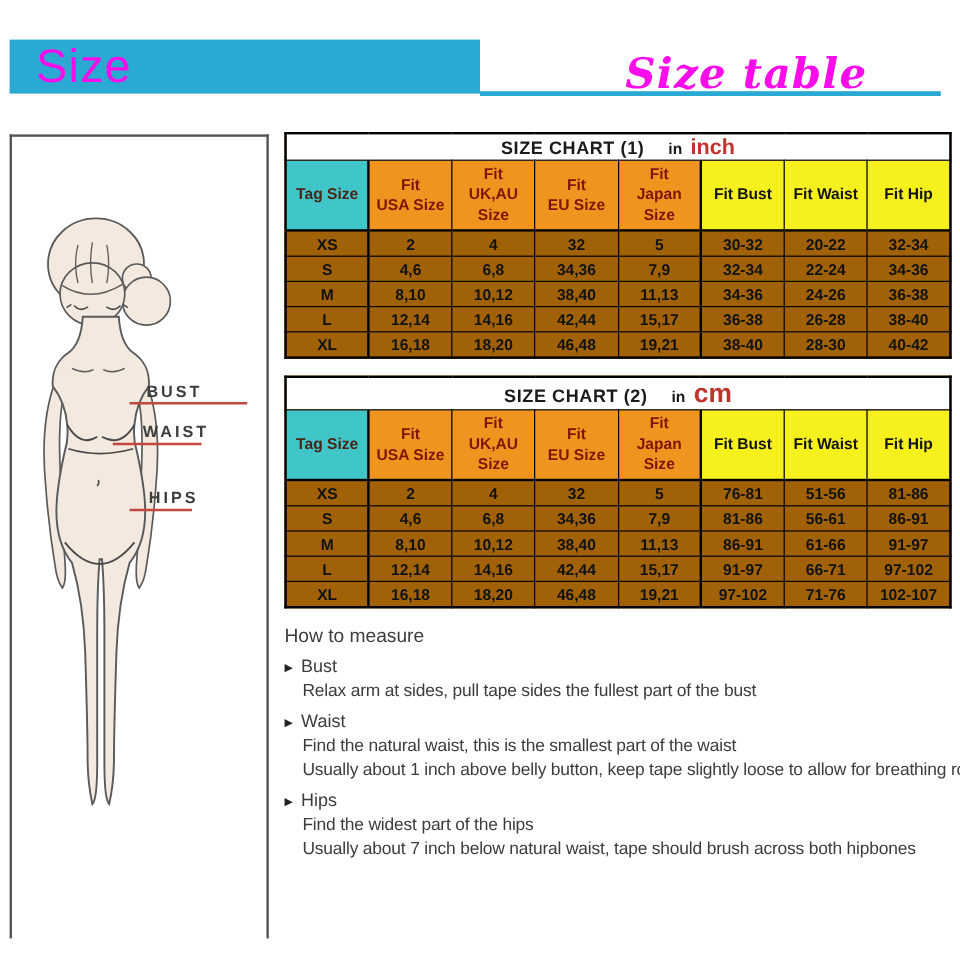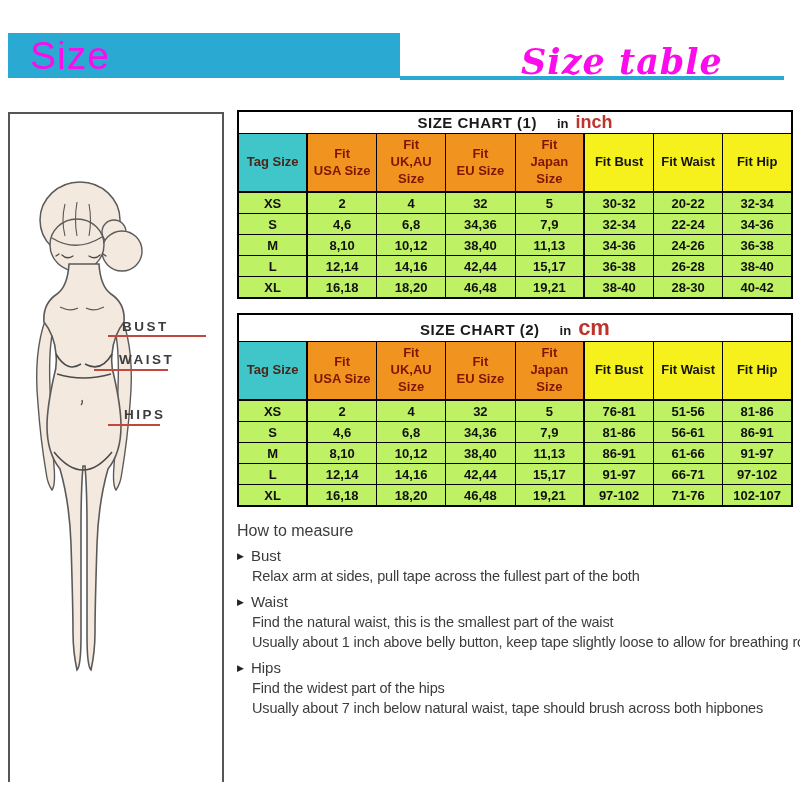--- a/index.html
+++ b/index.html
@@ -27,21 +27,21 @@
   
   #figure-box {
     left:8px; top:112px; width:212px; height:668px;
     border:2px solid #555; border-bottom:none; background:#fff;
   }
   #figure-box svg { display:block; }
 
   
   table.size-chart {
     position:absolute; left:237px; width:556px; border-collapse:collapse;
-    table-layout:fixed; font-weight:bold; border:2px solid #000; background:#bef264;
+    table-layout:fixed; font-weight:bold; border:2px solid #000; background:#a16207;
   }
   #table-0 { top:110px; }
   #table-1 { top:313px; }
   .size-chart th, .size-chart td {
     border:1px solid #000; text-align:center; vertical-align:middle; padding:0;
   }
   .title-cell { height:30px; background:#fff; }
   .title-cell .t-title { font-size:15px; color:#1a1a1a; letter-spacing:0.5px; }
   .title-cell .t-in { font-size:13px; color:#1a1a1a; margin-left:20px; }
   .title-cell .t-unit { font-size:18px; color:#BE342C; margin-left:7px; }
@@ -259,21 +259,21 @@
     </tbody>
   </table>
 
 <div id="howto" class="abs">
   <div class="howto-heading">How to measure</div>
   <div id="howto-sections">
       <div class="howto-bullet">
         <span class="tri">▶</span>
         <span>Bust</span>
       </div>
-      <div class="howto-line">Relax arm at sides, pull tape across the fullest part of the both</div>
+      <div class="howto-line">Relax arm at sides, pull tape sides the fullest part of the bust</div>
       <div class="howto-bullet">
         <span class="tri">▶</span>
         <span>Waist</span>
       </div>
       <div class="howto-line">Find the natural waist, this is the smallest part of the waist</div>
       <div class="howto-line">Usually about 1 inch above belly button, keep tape slightly loose to allow for breathing room</div>
       <div class="howto-bullet">
         <span class="tri">▶</span>
         <span>Hips</span>
       </div>

